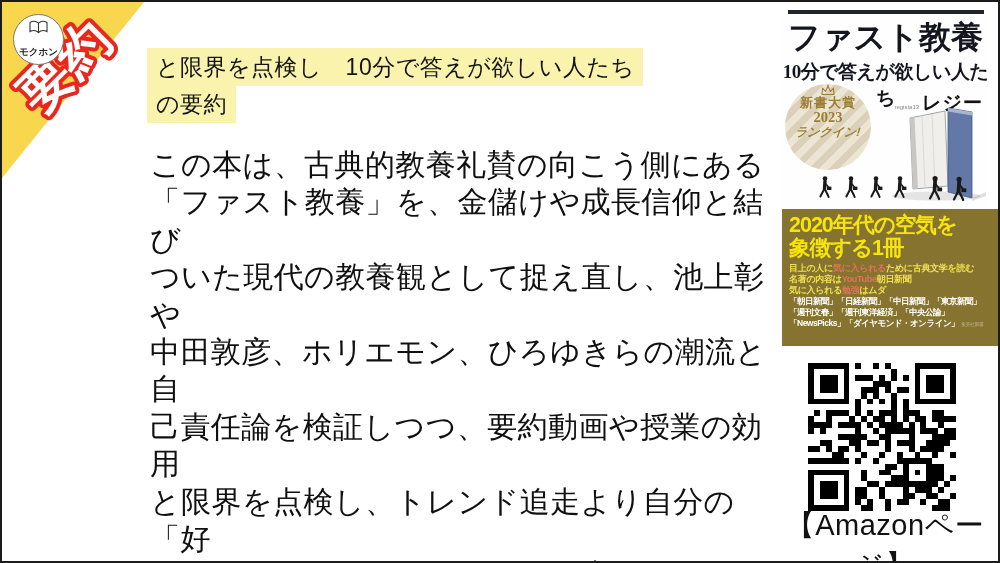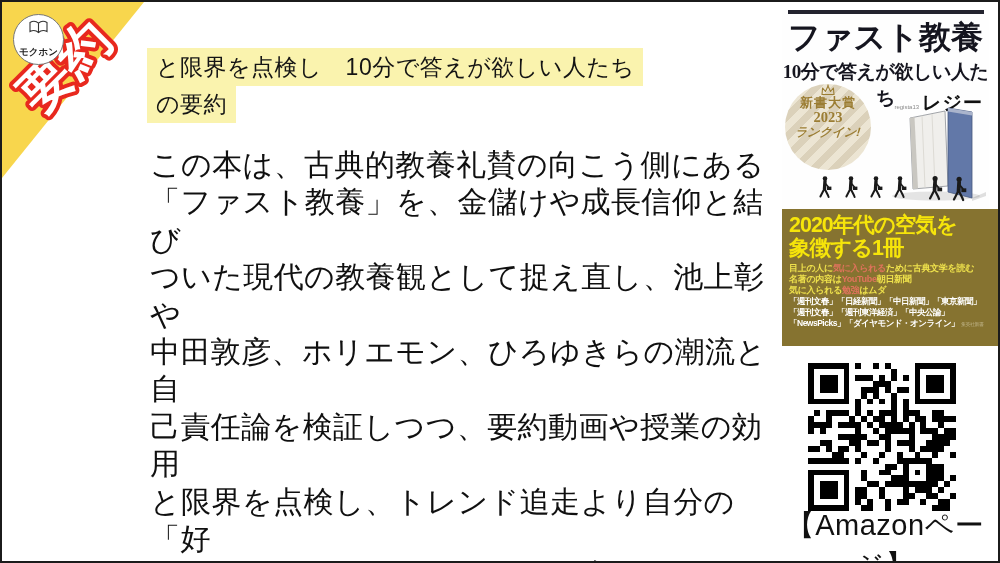--- a/index.html
+++ b/index.html
@@ -174,21 +174,21 @@
     </svg>
 
     <div class="banner">
       <div class="banner-headline">2020年代の空気を</div>
       <div class="banner-headline">象徴する1冊</div>
       <div class="sm-block">
         <div class="sm-line"><span>目上の人に</span><span class="accent">気に入られる</span><span>ために古典文学を読む</span></div>
         <div class="sm-line"><span>名著の内容は</span><span class="accent">YouTube</span><span>朝日新聞</span></div>
         <div class="sm-line"><span>気に入られる</span><span class="accent">勉強</span><span>はムダ</span></div>
       </div>
-      <div class="media-line">「週刊文春」「日経新聞」「中日新聞」「東京新聞」</div>
+      <div class="media-line">「朝日新聞」「日経新聞」「中日新聞」「東京新聞」</div>
       <div class="media-line">「週刊文春」「週刊東洋経済」「中央公論」</div>
       <div class="media-line"><span>「NewsPicks」「ダイヤモンド・オンライン」</span><span class="publisher">集英社新書</span></div>
     </div>
   </div>
 
   <div class="qr-wrap">
     <svg id="qr" viewBox="0 0 25 25" width="148" height="148" shape-rendering="crispEdges">
         <rect x="0" y="0" width="25" height="25" fill="#fff"></rect>
         <rect x="8" y="0" width="1" height="1" fill="#000"></rect>
         <rect x="11" y="0" width="1" height="1" fill="#000"></rect>

